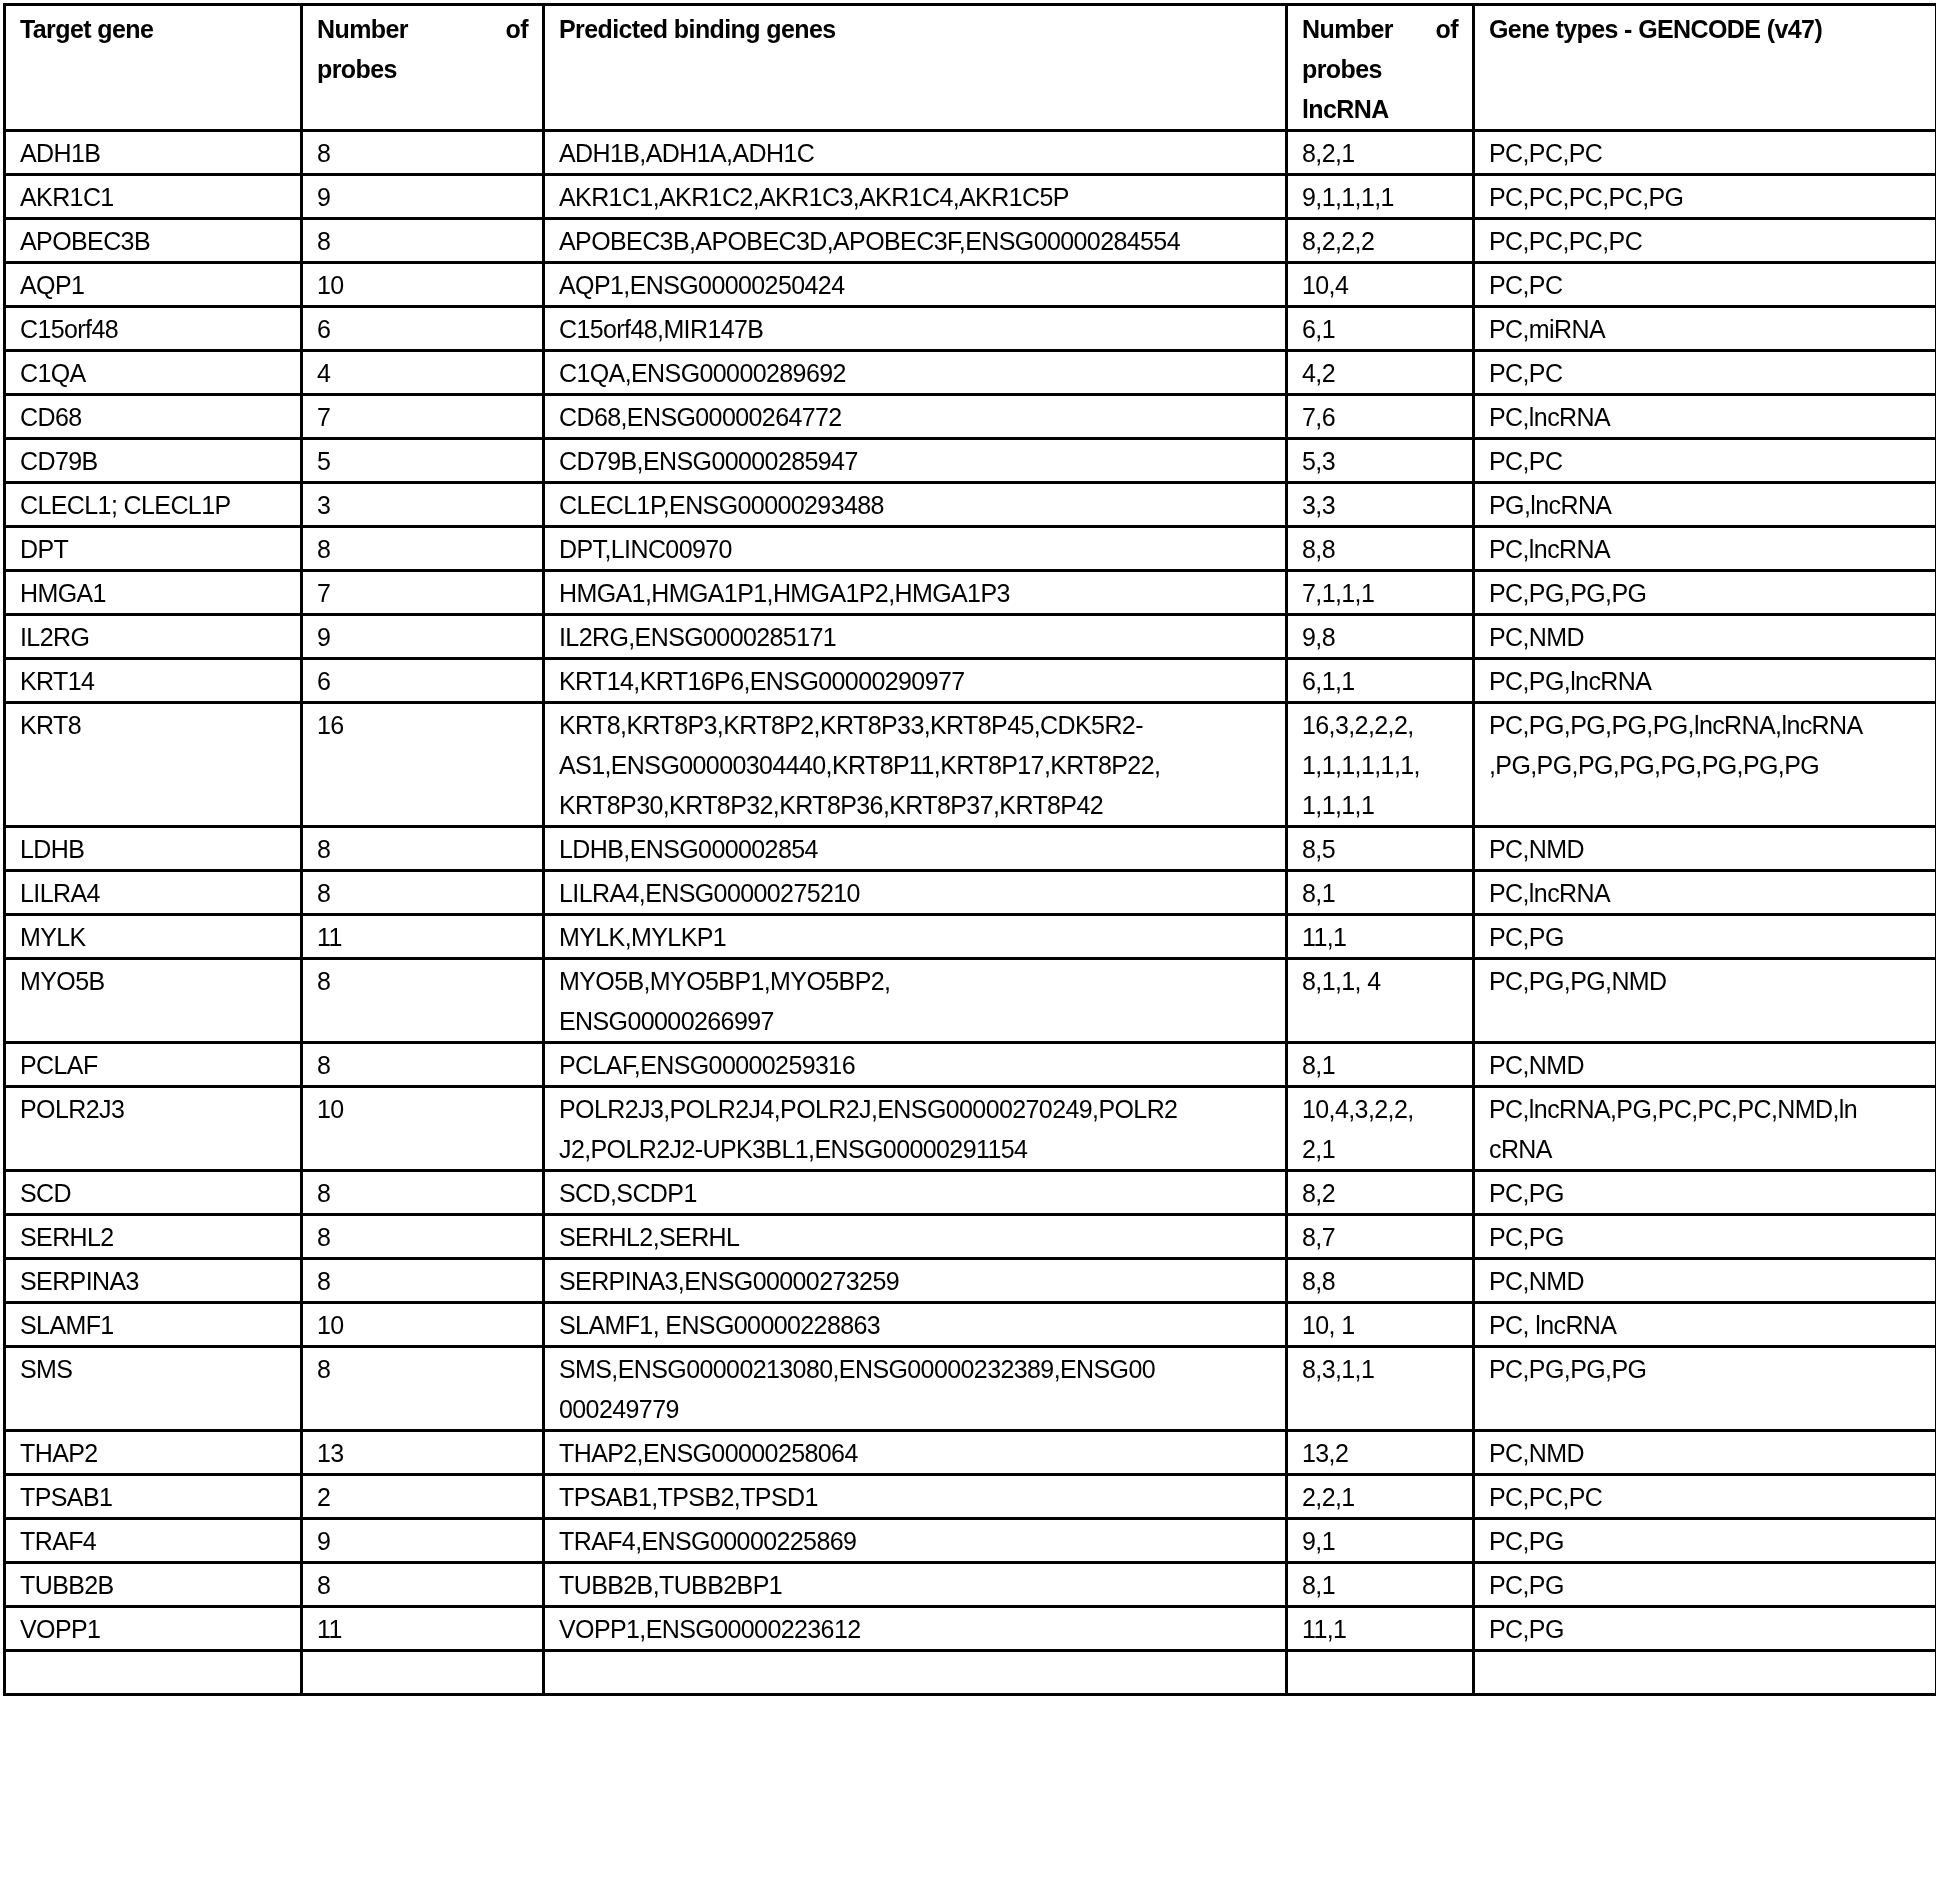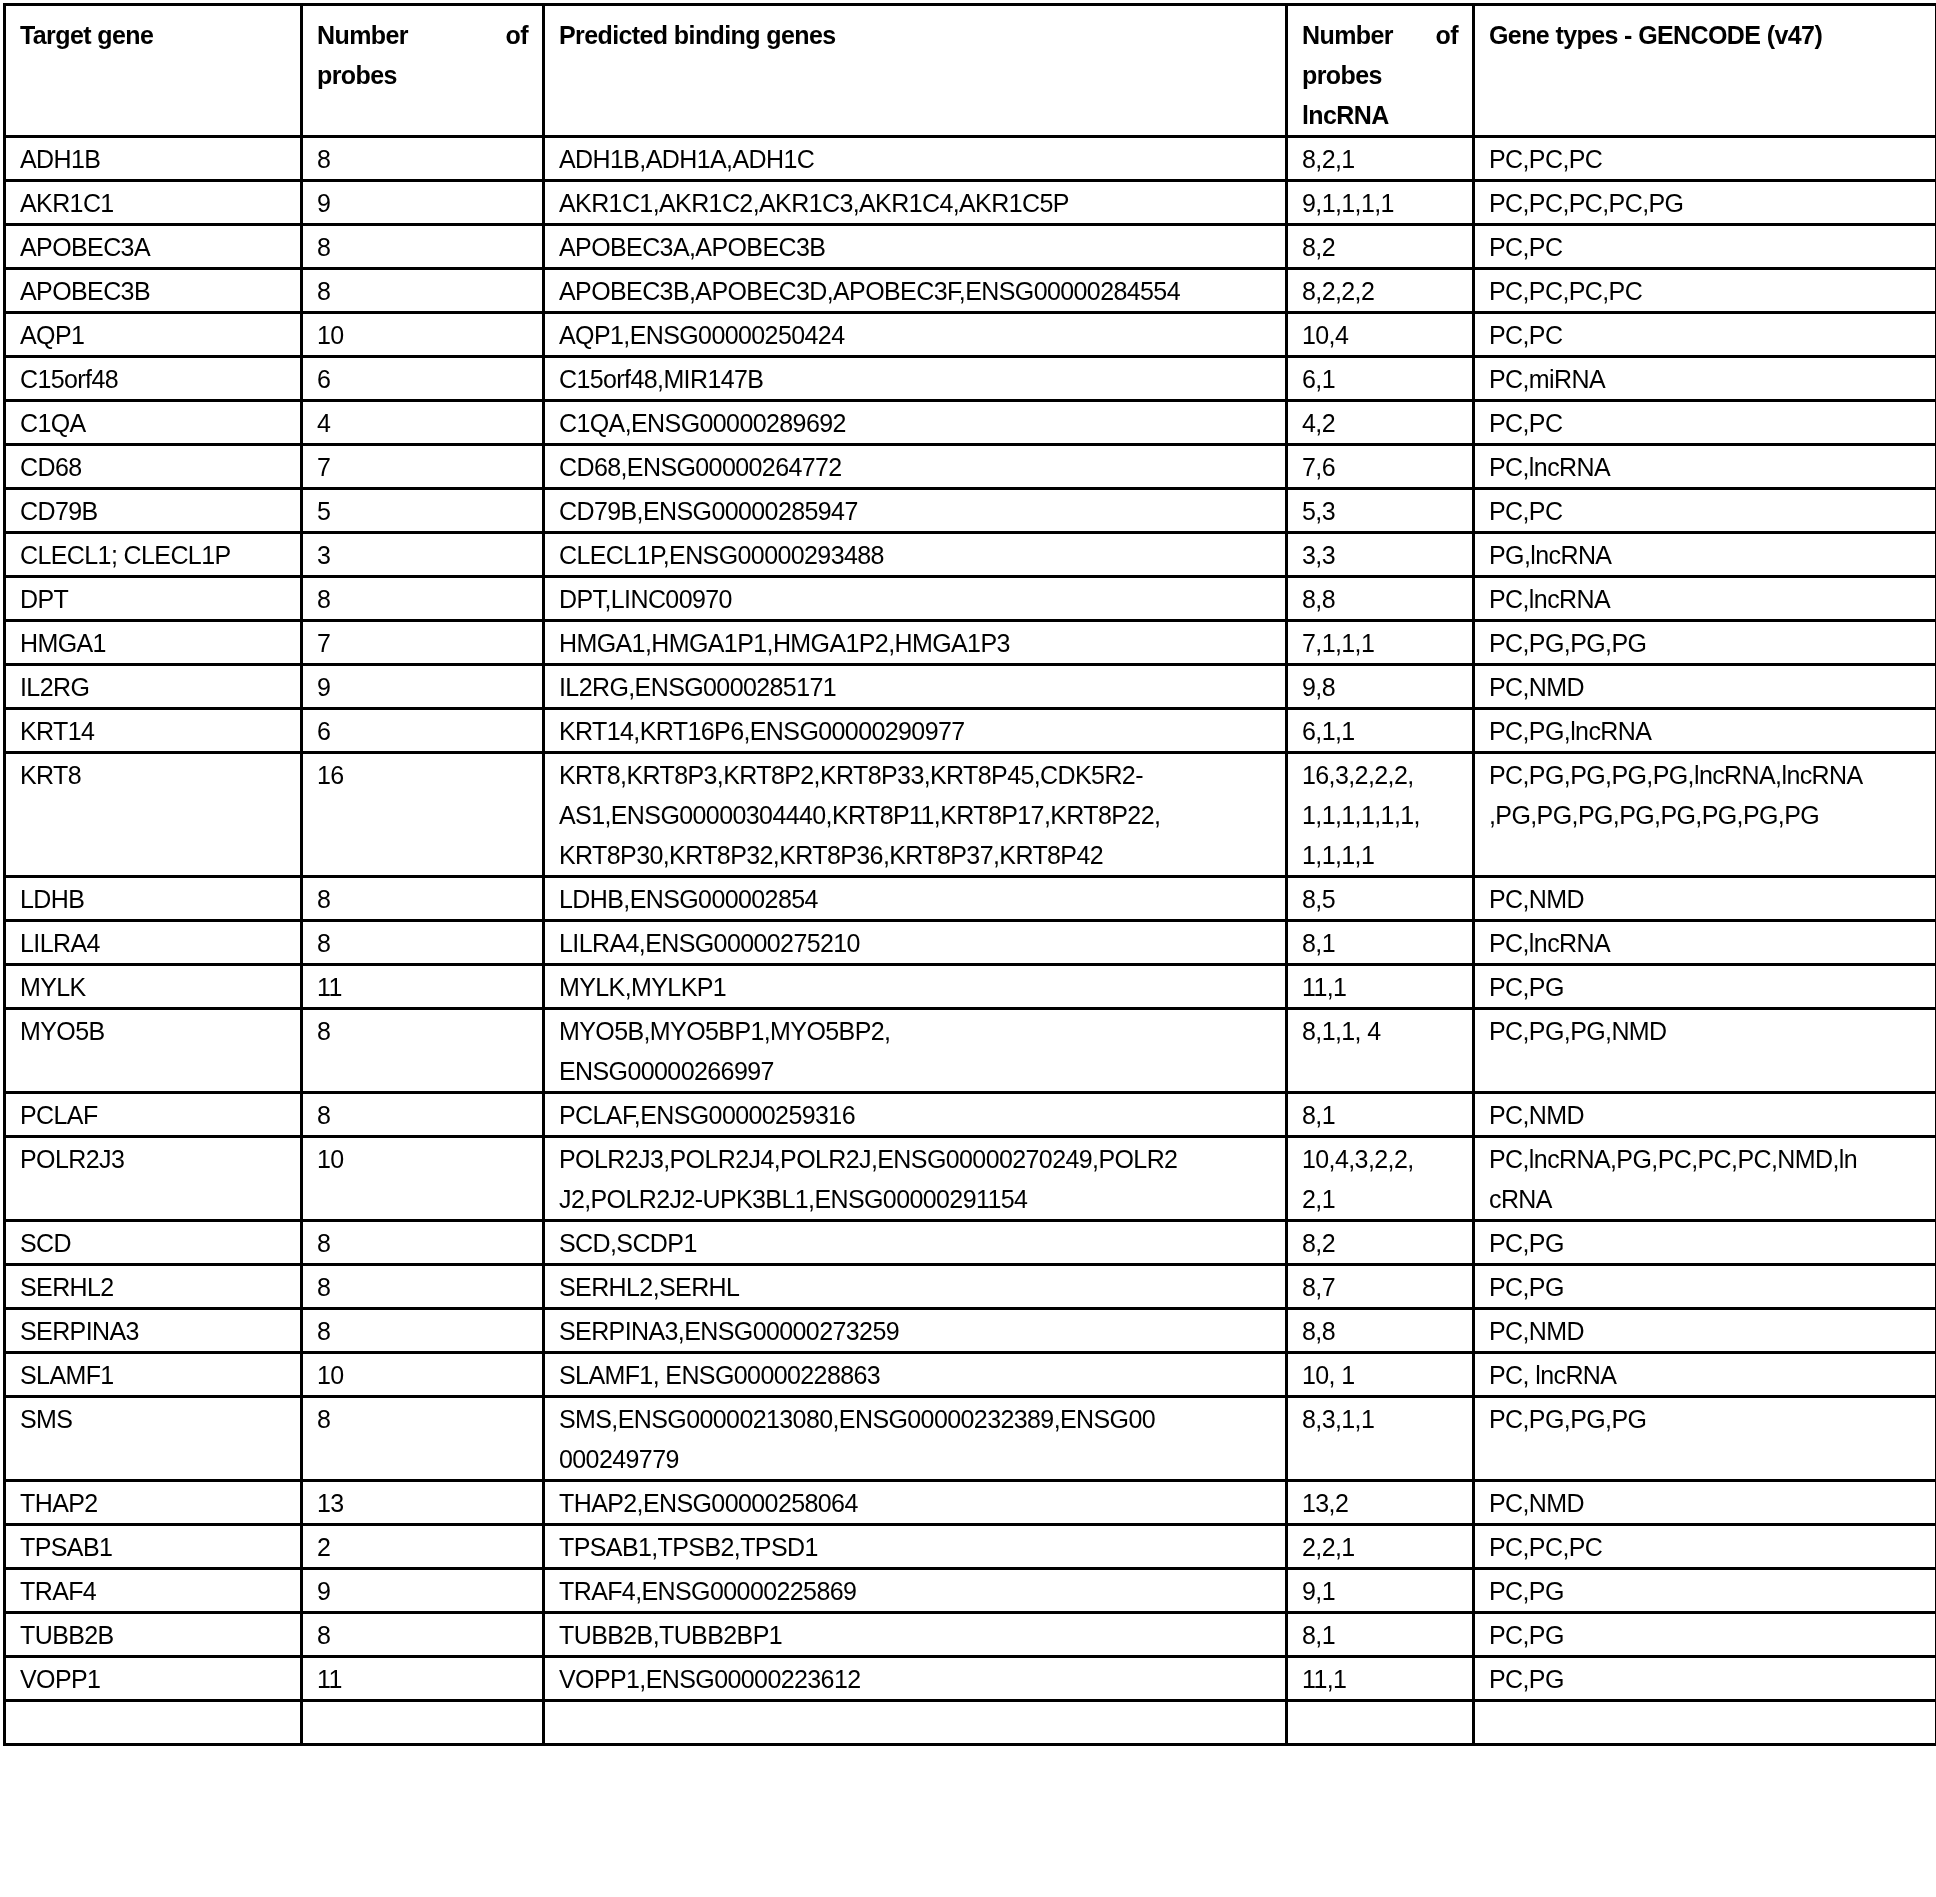--- a/index.html
+++ b/index.html
@@ -31,21 +31,21 @@
     padding: 1px 14px 0 14px;
     vertical-align: top;
     text-align: left;
     word-break: break-all;
     overflow-wrap: anywhere;
     letter-spacing: -0.6px;
   }
   table.gene-table th {
     font-weight: bold;
     height: 118px;
-    padding-top: 9px;
+    padding-top: 3px;
   }
   table.gene-table td {
     height: 40px;
     font-weight: normal;
   }
   .col-target { width: 297px; }
   .col-nprobes { width: 242px; }
   .col-binding { width: 743px; }
   .col-aligned { width: 187px; }
   .col-types { width: 463px; }
@@ -104,27 +104,20 @@
         <td><span class="cell-text">PC,PC,PC</span></td>
       </tr>
       <tr>
         <td><span class="cell-text">AKR1C1</span></td>
         <td><span class="cell-text">9</span></td>
         <td><span class="cell-text">AKR1C1,AKR1C2,AKR1C3,AKR1C4,AKR1C5P</span></td>
         <td><span class="cell-text">9,1,1,1,1</span></td>
         <td><span class="cell-text">PC,PC,PC,PC,PG</span></td>
       </tr>
       <tr>
-        <td><span class="cell-text">APOBEC3A</span></td>
-        <td><span class="cell-text">8</span></td>
-        <td><span class="cell-text">APOBEC3A,APOBEC3B</span></td>
-        <td><span class="cell-text">8,2</span></td>
-        <td><span class="cell-text">PC,PC</span></td>
-      </tr>
-      <tr>
         <td><span class="cell-text">APOBEC3B</span></td>
         <td><span class="cell-text">8</span></td>
         <td><span class="cell-text">APOBEC3B,APOBEC3D,APOBEC3F,ENSG00000284554</span></td>
         <td><span class="cell-text">8,2,2,2</span></td>
         <td><span class="cell-text">PC,PC,PC,PC</span></td>
       </tr>
       <tr>
         <td><span class="cell-text">AQP1</span></td>
         <td><span class="cell-text">10</span></td>
         <td><span class="cell-text">AQP1,ENSG00000250424</span></td>

